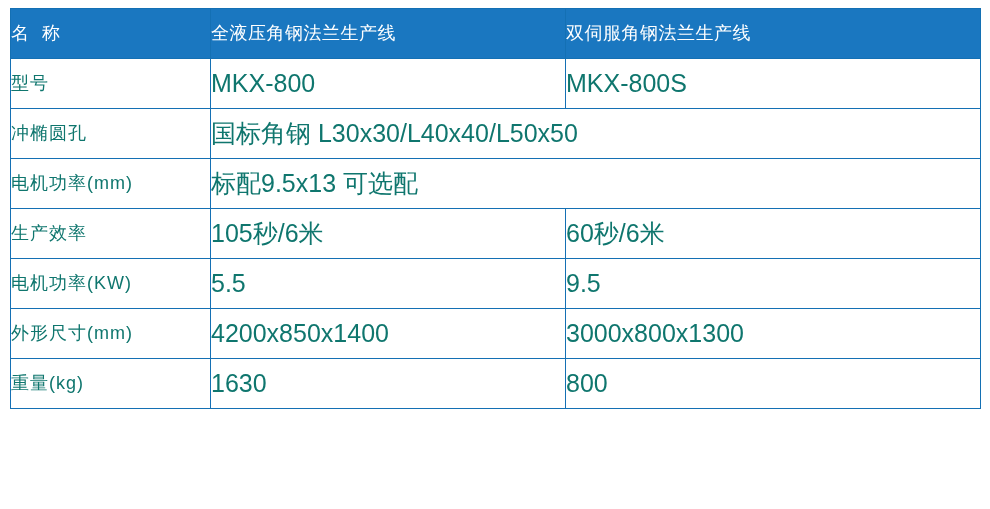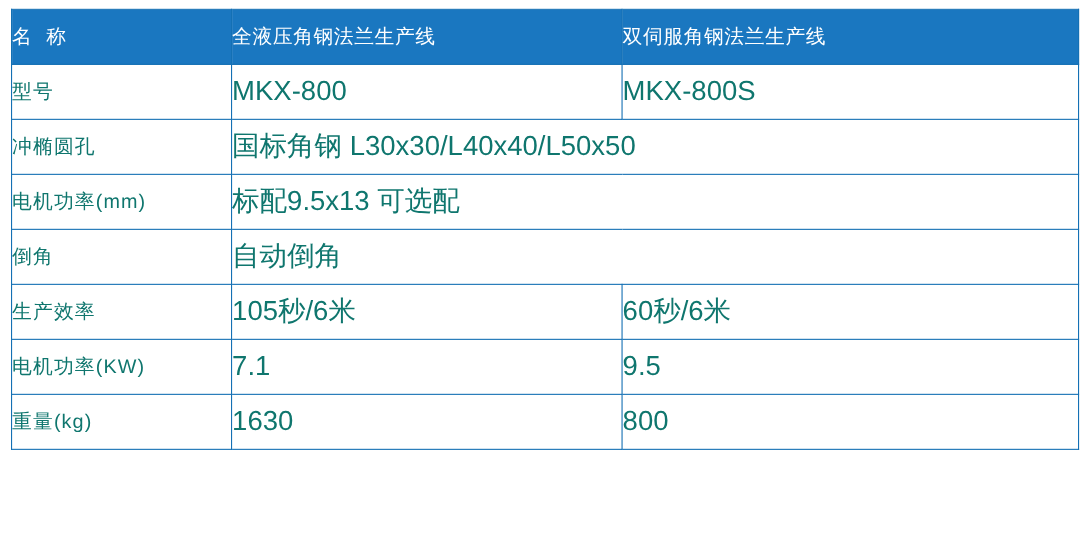--- a/index.html
+++ b/index.html
@@ -86,32 +86,33 @@
       </tr>
       <tr>
         <td class="label">冲椭圆孔</td>
         <td class="value" colspan="2">国标角钢 L30x30/L40x40/L50x50</td>
       </tr>
       <tr>
         <td class="label">电机功率(mm)</td>
         <td class="value" colspan="2">标配9.5x13   可选配</td>
       </tr>
       <tr>
-        <td class="label">倒角</td>
-        <td class="value" colspan="2">自动倒角</td>
-      </tr>
-      <tr>
         <td class="label">生产效率</td>
         <td class="value">105秒/6米</td>
         <td class="value">60秒/6米</td>
       </tr>
       <tr>
         <td class="label">电机功率(KW)</td>
-        <td class="value">7.1</td>
+        <td class="value">5.5</td>
         <td class="value">9.5</td>
+      </tr>
+      <tr>
+        <td class="label">外形尺寸(mm)</td>
+        <td class="value">4200x850x1400</td>
+        <td class="value">3000x800x1300</td>
       </tr>
       <tr>
         <td class="label">重量(kg)</td>
         <td class="value">1630</td>
         <td class="value">800</td>
       </tr>
     </tbody>
   </table>
 </div>
 

